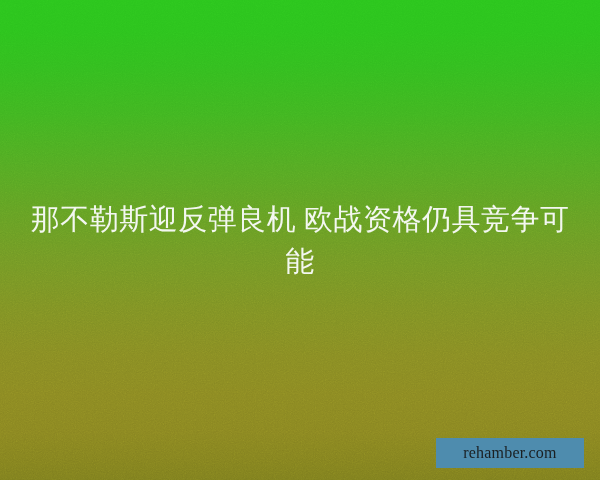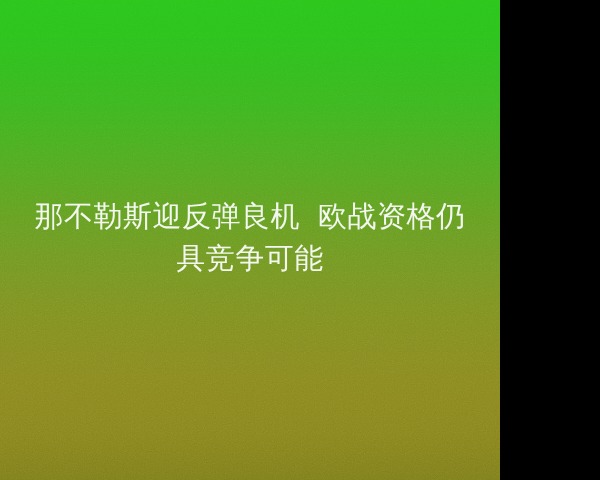--- a/index.html
+++ b/index.html
@@ -2,24 +2,24 @@
 <html><head>
 <meta charset="utf-8">
 <style>
   html, body {
     margin: 0;
     padding: 0;
     background: #000;
   }
   #banner {
     position: relative;
-    width: 500px;
+    width: 600px;
     height: 480px;
     overflow: hidden;
-    font-family: Liberation Mono, monospace;
+    font-family: Liberation Serif, serif;
   }
   
   #gradient-layer {
     position: absolute;
     inset: 0;
     background: linear-gradient(
       to bottom,
       #2bc51d 0%,
       #2cc31d 6%,
       #33bd1f 14%,
@@ -93,14 +93,17 @@
         <feColorMatrix type="saturate" values="0"></feColorMatrix>
       </filter>
     </defs>
     <rect width="600" height="480" filter="url(#grain)"></rect>
   </svg>
 
   <div id="title-block">
     <h1 id="title-text">那不勒斯迎反弹良机 欧战资格仍具竞争可能</h1>
   </div>
 
+  <div id="watermark-badge">
+    <span id="watermark-text">rehamber.com</span>
+  </div>
 
 </div>
 
 </body></html>

